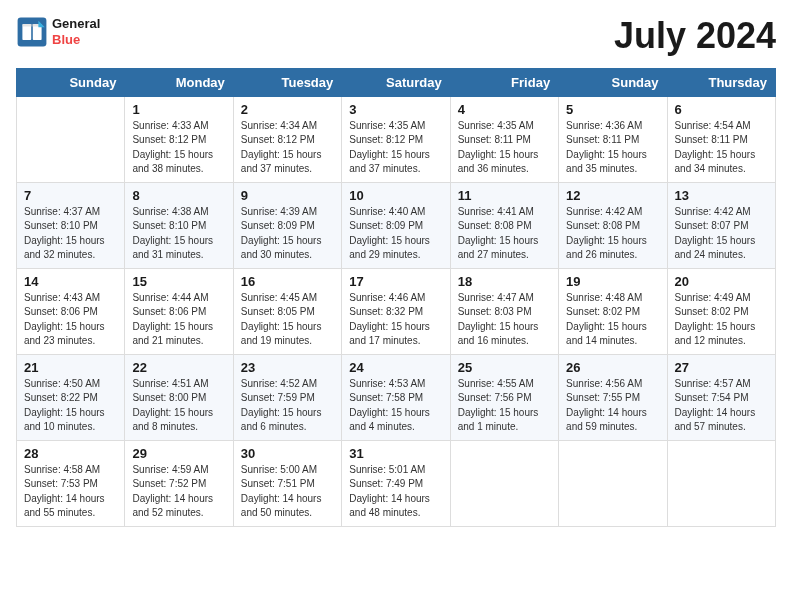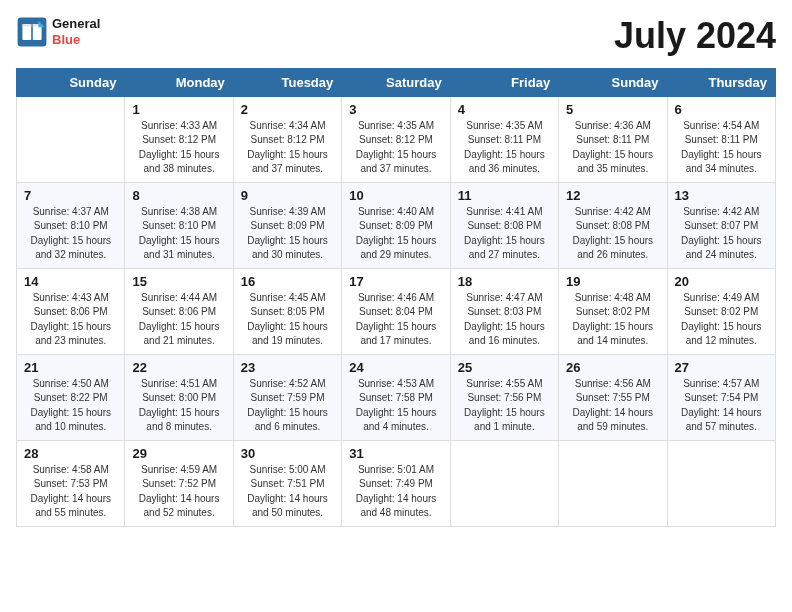--- a/index.html
+++ b/index.html
@@ -78,21 +78,20 @@
     .day-number {
       font-size: 13px;
       font-weight: bold;
       margin-bottom: 2px;
       color: #1a1a1a;
     }
     .day-detail {
       font-size: 10px;
       color: #333;
       line-height: 1.45;
-      text-align: center;
     }
     .empty-cell {
       background: #fff !important;
     }
   </style>
 </head>
 <body>
 
 <div class="header-area">
   <div class="logo">
@@ -242,21 +241,21 @@
         <td>
           <div class="day-number">16</div>
           <div class="day-detail">Sunrise: 4:45 AM
 Sunset: 8:05 PM
 Daylight: 15 hours
 and 19 minutes.</div>
         </td>
         <td>
           <div class="day-number">17</div>
           <div class="day-detail">Sunrise: 4:46 AM
-Sunset: 8:04 PM
+Sunset: 8:32 PM
 Daylight: 15 hours
 and 17 minutes.</div>
         </td>
         <td>
           <div class="day-number">18</div>
           <div class="day-detail">Sunrise: 4:47 AM
 Sunset: 8:03 PM
 Daylight: 15 hours
 and 16 minutes.</div>
         </td>

